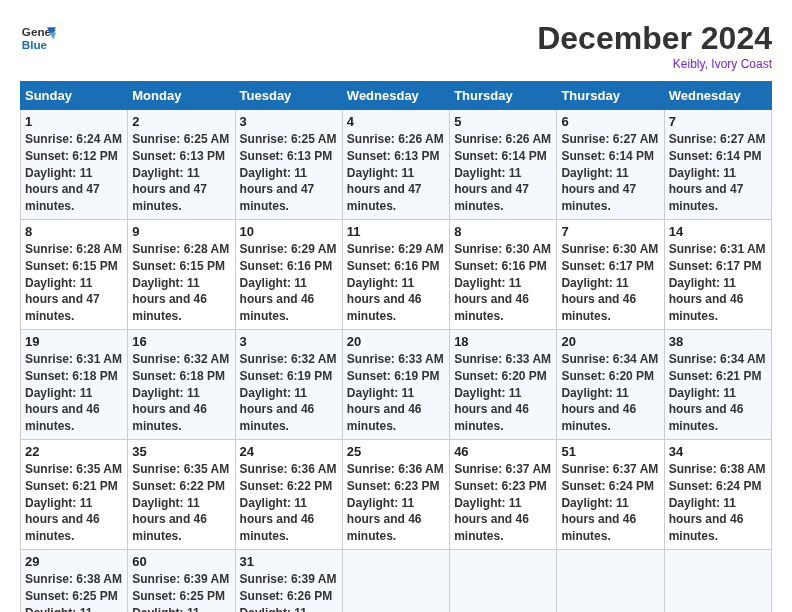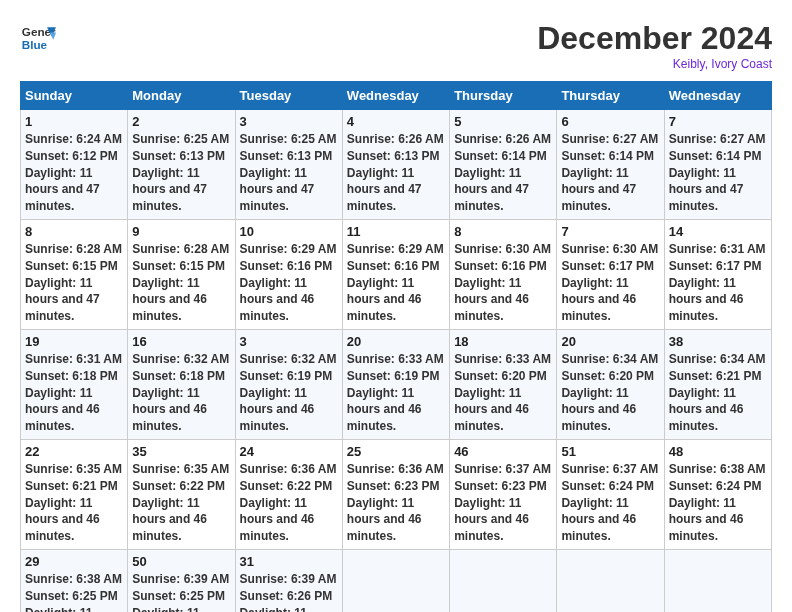--- a/index.html
+++ b/index.html
@@ -223,31 +223,31 @@
         </td>
         <td>
           <span class="day-num">46</span>
 <div class="day-info">Sunrise: 6:37 AM<br>Sunset: 6:23 PM<br>Daylight: 11 hours and 46 minutes.</div>
         </td>
         <td>
           <span class="day-num">51</span>
 <div class="day-info">Sunrise: 6:37 AM<br>Sunset: 6:24 PM<br>Daylight: 11 hours and 46 minutes.</div>
         </td>
         <td>
-          <span class="day-num">48</span>
+          <span class="day-num">34</span>
 <div class="day-info">Sunrise: 6:38 AM<br>Sunset: 6:24 PM<br>Daylight: 11 hours and 46 minutes.</div>
         </td>
       </tr>
       <tr>
         <td>
           <span class="day-num">29</span>
 <div class="day-info">Sunrise: 6:38 AM<br>Sunset: 6:25 PM<br>Daylight: 11 hours and 46 minutes.</div>
         </td>
         <td>
-          <span class="day-num">50</span>
+          <span class="day-num">60</span>
 <div class="day-info">Sunrise: 6:39 AM<br>Sunset: 6:25 PM<br>Daylight: 11 hours and 46 minutes.</div>
         </td>
         <td>
           <span class="day-num">31</span>
 <div class="day-info">Sunrise: 6:39 AM<br>Sunset: 6:26 PM<br>Daylight: 11 hours and 46 minutes.</div>
         </td>
         <td class="empty-cell"></td>
         <td class="empty-cell"></td>
         <td class="empty-cell"></td>
         <td class="empty-cell"></td>

